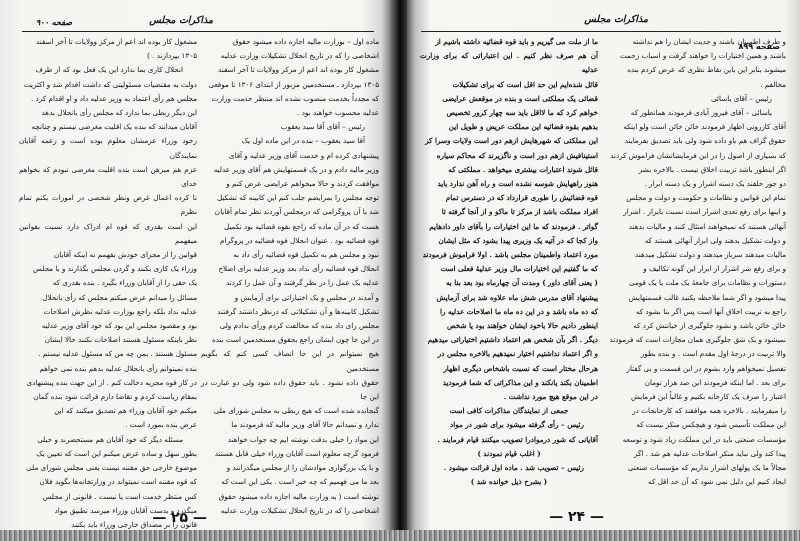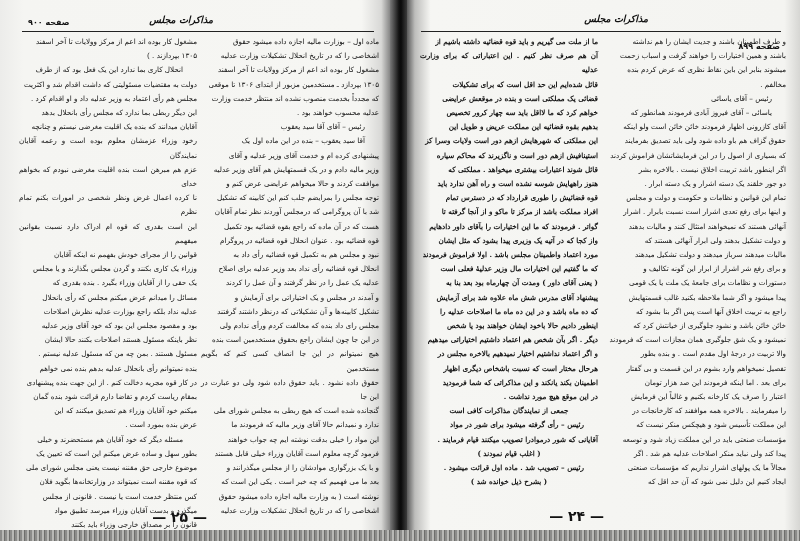--- a/index.html
+++ b/index.html
@@ -30,21 +30,21 @@
   .col .speaker { padding-right: 14px; }
   .folio { position: absolute; font-size: 14px; font-weight: bold; }
 </style>
 </head>
 <body>
 
 <div class="spread">
 
   <div class="page left">
     <div class="title" style="right:180px;top:14px;">مذاکرات مجلس</div>
-    <div class="page-num" style="left:28px;top:18px;">صفحه ۹۰۰</div>
+    <div class="page-num" style="left:36px;top:18px;font-style:italic;">صفحه ۹۰۰</div>
     <div class="rule" style="left:22px;width:352px;"></div>
 
     <div class="col" id="lp-right" style="right:14px;">
         <p>ماده اول – بوزارت مالیه اجازه داده میشود حقوق</p>
         <p>اشخاصی را که در تاریخ انحلال تشکیلات وزارت عدلیه</p>
         <p>مشغول کار بوده اند اعم از مرکز وولایات تا آخر اسفند</p>
         <p>۱۳۰۵ بپردازد ـ مستخدمین مزبور از ابتدای ۱۳۰۶ تا موقعی</p>
         <p>که مجدداً بخدمت منصوب نشده اند منتظر خدمت وزارت</p>
         <p>عدلیه محسوب خواهند بود .</p>
         <p class="speaker">رئیس – آقای آقا سید یعقوب</p>

